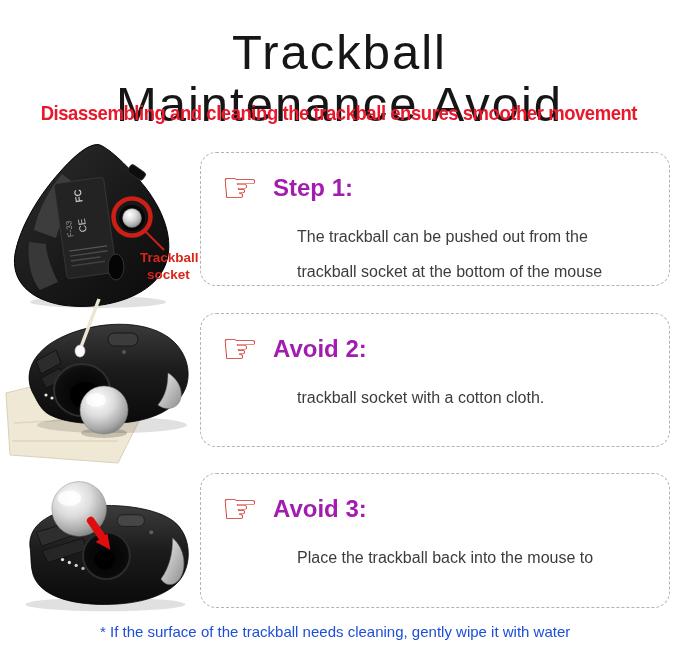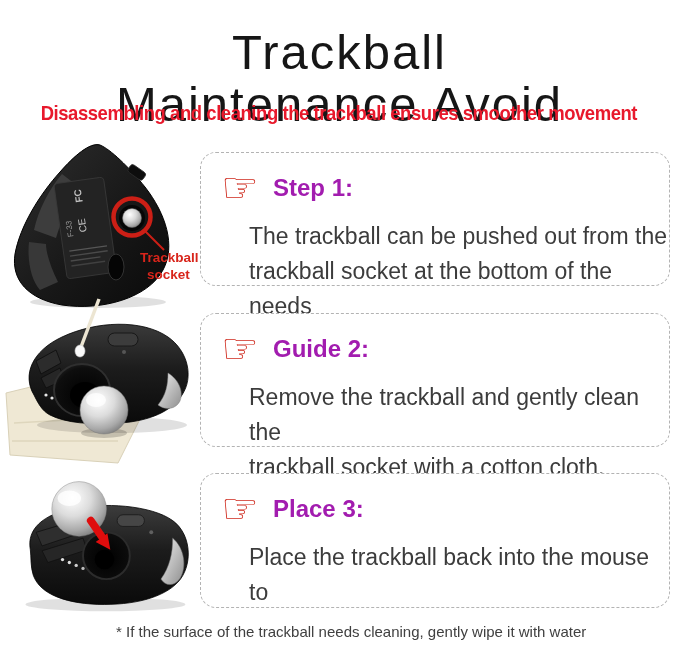--- a/index.html
+++ b/index.html
@@ -29,33 +29,33 @@
   }
   .box-1 { top:152px; }
   .box-2 { top:313px; }
   .box-3 { top:473px; height:135px; }
   .step-head { display:flex; align-items:center; }
   .hand {
     width:52px; font-size:42px; line-height:40px; color:#cf2a1d;
     font-family:"DejaVu Sans", sans-serif; flex:0 0 52px;
   }
   .step-label { font-size:24px; font-weight:700; color:#a21caf; }
-  .step-lines { margin:11px 0 0 28px; font-size:23px; line-height:35px; color:#3c3c3c; }
+  .step-lines { margin:11px 0 0 76px; font-size:16px; line-height:35px; color:#3c3c3c; }
 
   
   .step-img { position:absolute; }
   .img-1 { left:0; top:140px; width:200px; height:170px; }
   .img-2 { left:0; top:295px; width:200px; height:175px; }
   .img-3 { left:5px; top:470px; width:195px; height:148px; }
   .step-img svg { width:100%; height:100%; display:block; }
 
   
   .footnote {
-    position:absolute; left:116px; top:621px;
-    font-size:15px; line-height:22px; color:#404040;
+    position:absolute; left:100px; top:621px;
+    font-size:15px; line-height:22px; color:#1d4ed8;
   }
   .footnote .fn2 { padding-left:14px; }
 </style>
 </head>
 <body>
 
 <div class="page">
 
   <h1 class="title">
     <span>Trackball</span>
@@ -105,21 +105,21 @@
     </svg>
   </div>
 
   <div class="step-box box-1">
     <div class="step-head">
       <span class="hand">☞</span>
       <span class="step-label">Step 1:</span>
     </div>
     <div class="step-lines">
       <div>The trackball can be pushed out from the</div>
-      <div>trackball socket at the bottom of the needs</div>
+      <div>trackball socket at the bottom of the mouse</div>
     </div>
   </div>
 
   <div class="step-img img-2">
     <svg viewBox="0 0 200 175">
       <defs>
         <radialGradient id="ball2" cx="38%" cy="30%" r="75%">
           <stop offset="0%" stop-color="#ffffff"></stop>
             <stop offset="45%" stop-color="#dcdcdc"></stop>
           <stop offset="80%" stop-color="#a8a8a8"></stop>
@@ -161,24 +161,23 @@
       <ellipse cx="80" cy="56" rx="5" ry="6" fill="#fafafa" stroke="#cfcfcf" stroke-width="0.6"></ellipse>
       <ellipse cx="104" cy="138" rx="23" ry="5" fill="rgba(0,0,0,0.18)"></ellipse>
       <circle cx="104" cy="115" r="24" fill="url(#ball2)" stroke="#7a7a7a" stroke-width="0.5"></circle>
       <ellipse cx="96" cy="105" rx="10" ry="7" fill="rgba(255,255,255,0.75)"></ellipse>
     </svg>
   </div>
 
   <div class="step-box box-2">
     <div class="step-head">
       <span class="hand">☞</span>
-      <span class="step-label">Guide 2:</span>
+      <span class="step-label">Avoid 2:</span>
     </div>
     <div class="step-lines">
-      <div>Remove the trackball and gently clean the</div>
       <div>trackball socket with a cotton cloth.</div>
     </div>
   </div>
 
   <div class="step-img img-3">
     <svg viewBox="0 0 200 148">
       <defs>
         <radialGradient id="ball3" cx="38%" cy="30%" r="75%">
           <stop offset="0%" stop-color="#ffffff"></stop>
             <stop offset="45%" stop-color="#dcdcdc"></stop>
@@ -216,21 +215,21 @@
       <circle cx="76" cy="38" r="28" fill="url(#ball3)" stroke="#8a8a8a" stroke-width="0.5"></circle>
       <ellipse cx="66" cy="27" rx="12" ry="8" fill="rgba(255,255,255,0.8)"></ellipse>
       <path d="M88 50 L 99 66" stroke="#df0d0d" stroke-width="8" stroke-linecap="round"></path>
       <polygon points="108,80 93,72 105,63" fill="#df0d0d"></polygon>
     </svg>
   </div>
 
   <div class="step-box box-3">
     <div class="step-head">
       <span class="hand">☞</span>
-      <span class="step-label">Place 3:</span>
+      <span class="step-label">Avoid 3:</span>
     </div>
     <div class="step-lines">
       <div>Place the trackball back into the mouse to</div>
     </div>
   </div>
 
   <div class="footnote">
     <div class="fn1">* If the surface of the trackball needs cleaning, gently wipe it with water</div>
   </div>
 

